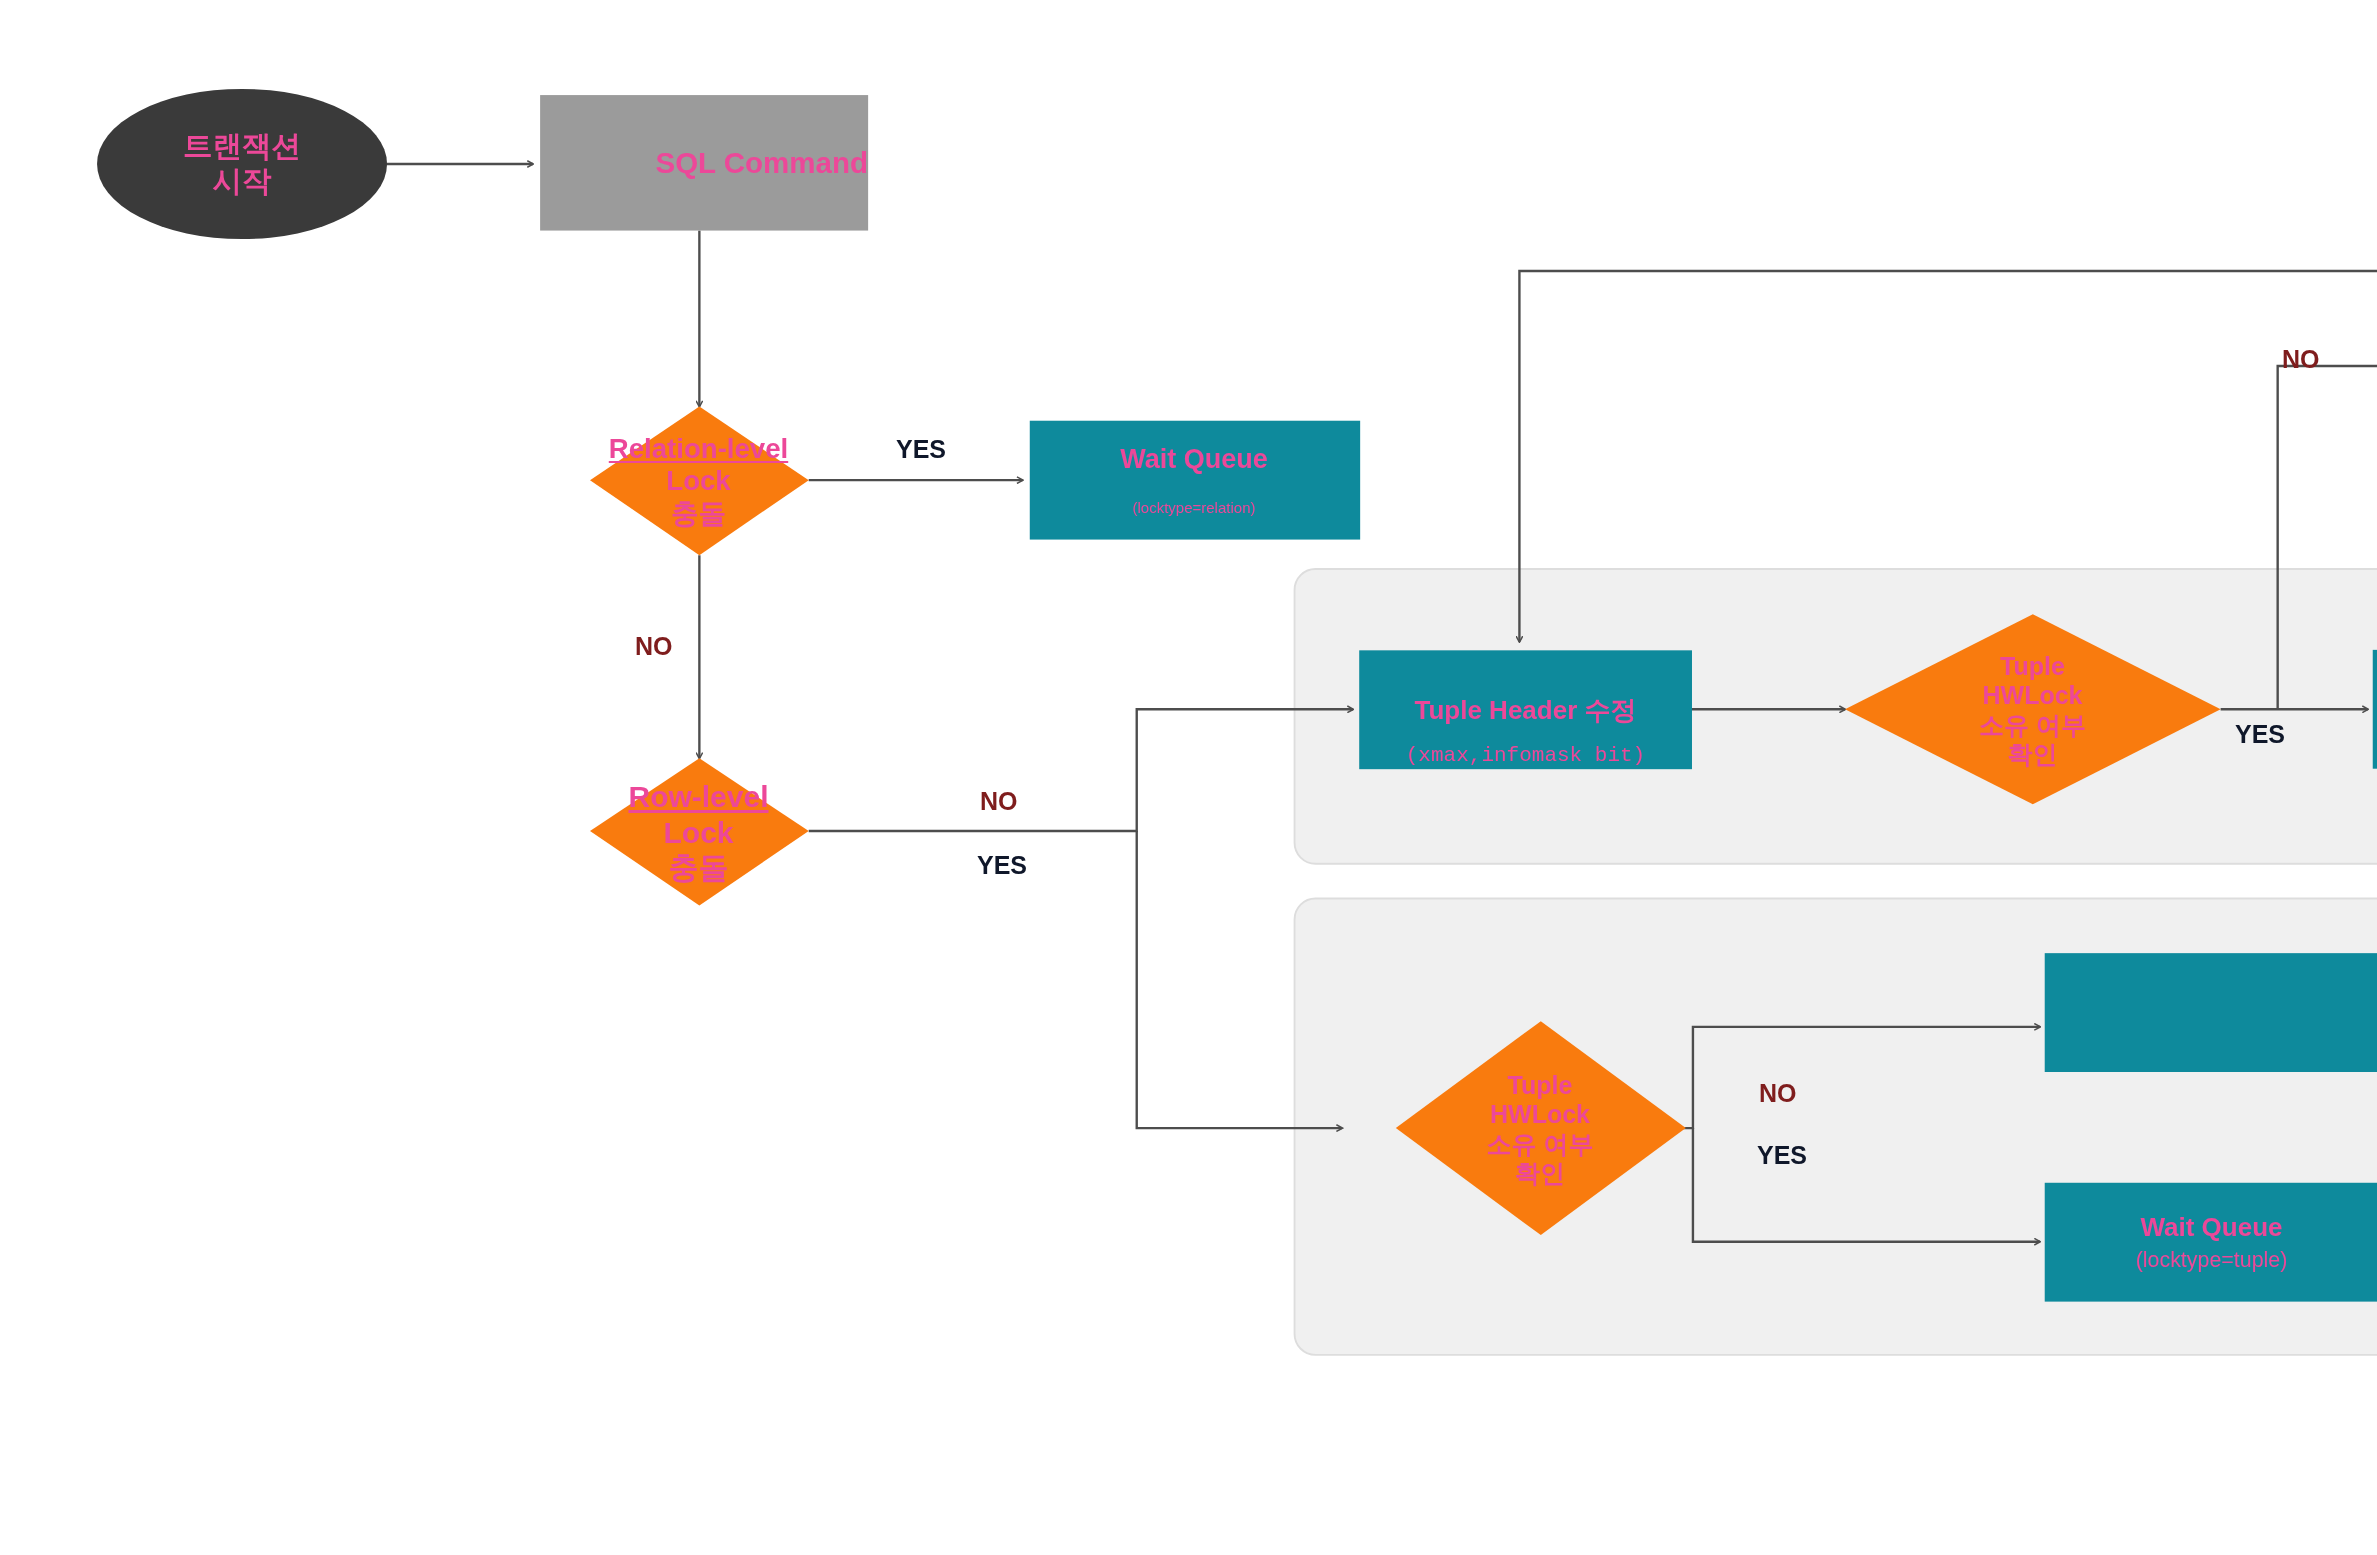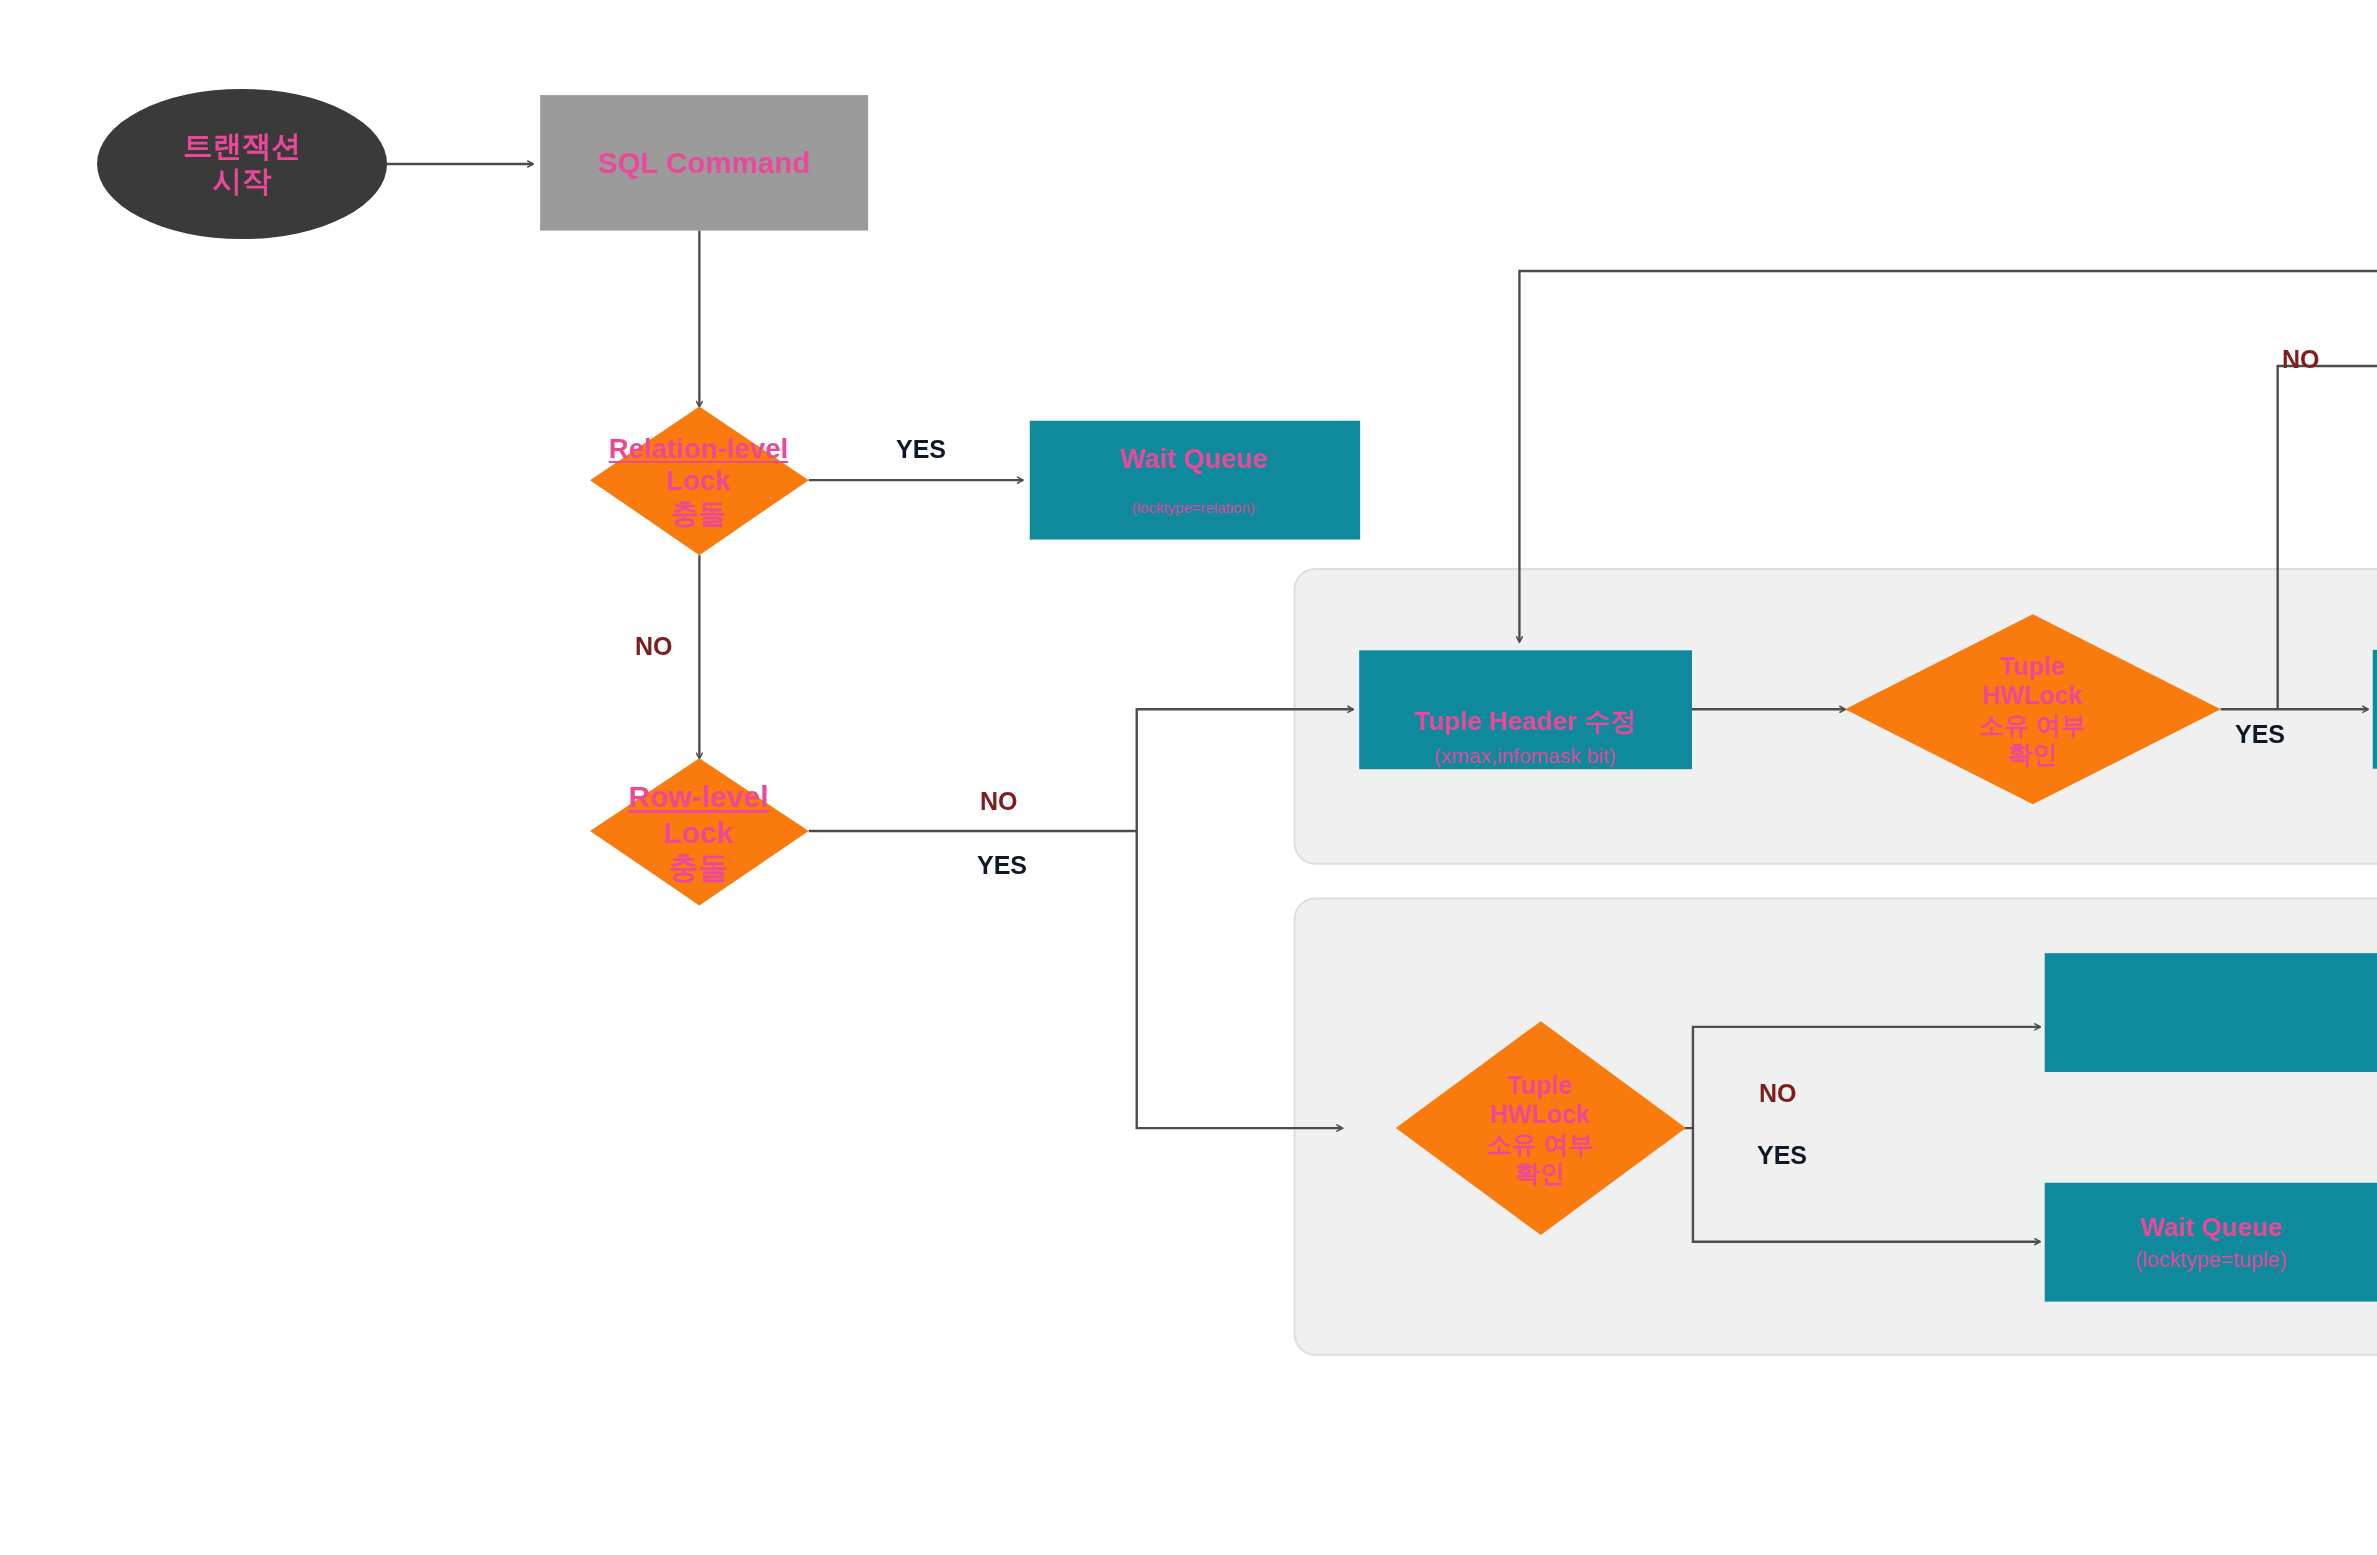--- a/index.html
+++ b/index.html
@@ -93,21 +93,21 @@
     <rect x="5245" y="1995" width="690" height="275" fill="#0e8a9c"></rect>
 
     <rect x="4300" y="2488" width="700" height="250" fill="#0e8a9c"></rect>
   </svg>
 
   <div class="node t-white l1" style="left:97px;top:89px;width:290px;height:150px;font-size:29.5px;">
     <span>트랜잭션</span>
     <span>시작</span>
   </div>
 
-  <div class="node t-white l1" style="left:540px;top:95px;width:328px;height:136px;font-size:29.5px;">
+  <div class="node t-white l1" style="left:540px;top:95px;width:328px;height:136px;font-size:29.5px;align-items:flex-end;">
     <span>SQL Command</span>
   </div>
 
   <div class="node t-white l1" style="left:556px;top:415px;width:285px;height:133px;font-size:27.6px;">
     <span class="u">Relation-level</span>
     <span>Lock</span>
     <span>충돌</span>
   </div>
 
   <div class="node t-white" style="left:1029px;top:421px;width:330px;height:119px;">
@@ -116,21 +116,21 @@
   </div>
 
   <div class="node t-white l1" style="left:556px;top:766px;width:285px;height:133px;font-size:30px;">
     <span class="u">Row-level</span>
     <span>Lock</span>
     <span>충돌</span>
   </div>
 
   <div class="node t-white" style="left:1359px;top:650px;width:333px;height:119px;justify-content:flex-end;">
     <span class="l1" style="font-size:26px;">Tuple Header 수정</span>
-    <span class="l2" style="font-size:21px;margin-top:8px;">(xmax,infomask bit)</span>
+    <span class="l2" style="font-size:21px;margin-top:19px;font-family:Liberation Mono, monospace;">(xmax,infomask bit)</span>
   </div>
 
   <div class="node t-white l1" style="left:1890px;top:625px;width:285px;height:171px;font-size:25px;">
     <span>Tuple</span>
     <span>HWLock</span>
     <span>소유 여부</span>
     <span>확인</span>
   </div>
 
   <div class="node t-white l1" style="left:2373px;top:650px;width:176px;height:119px;font-size:24px;">

